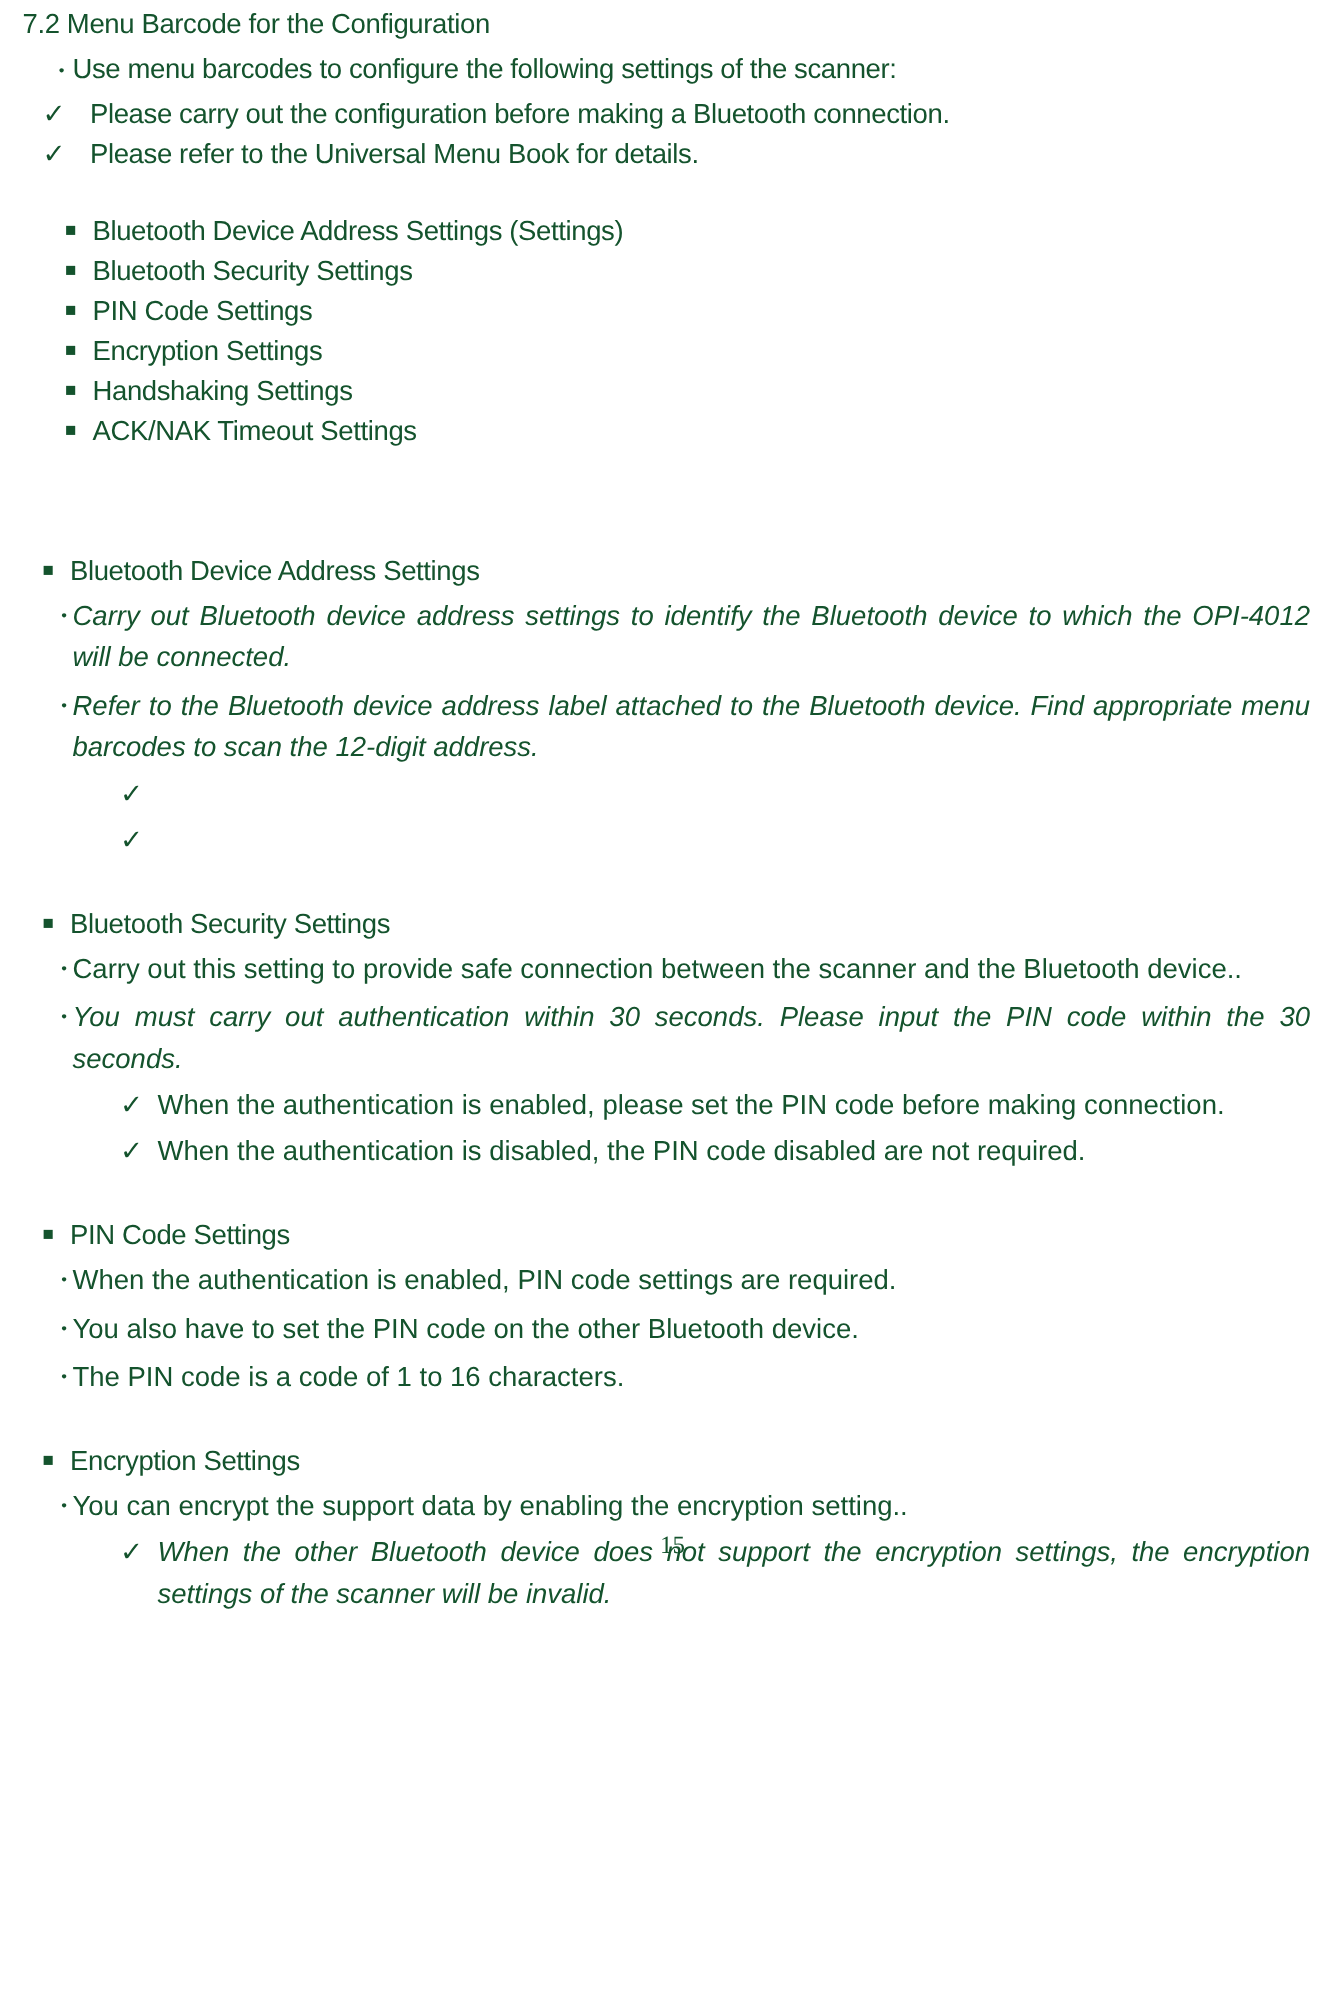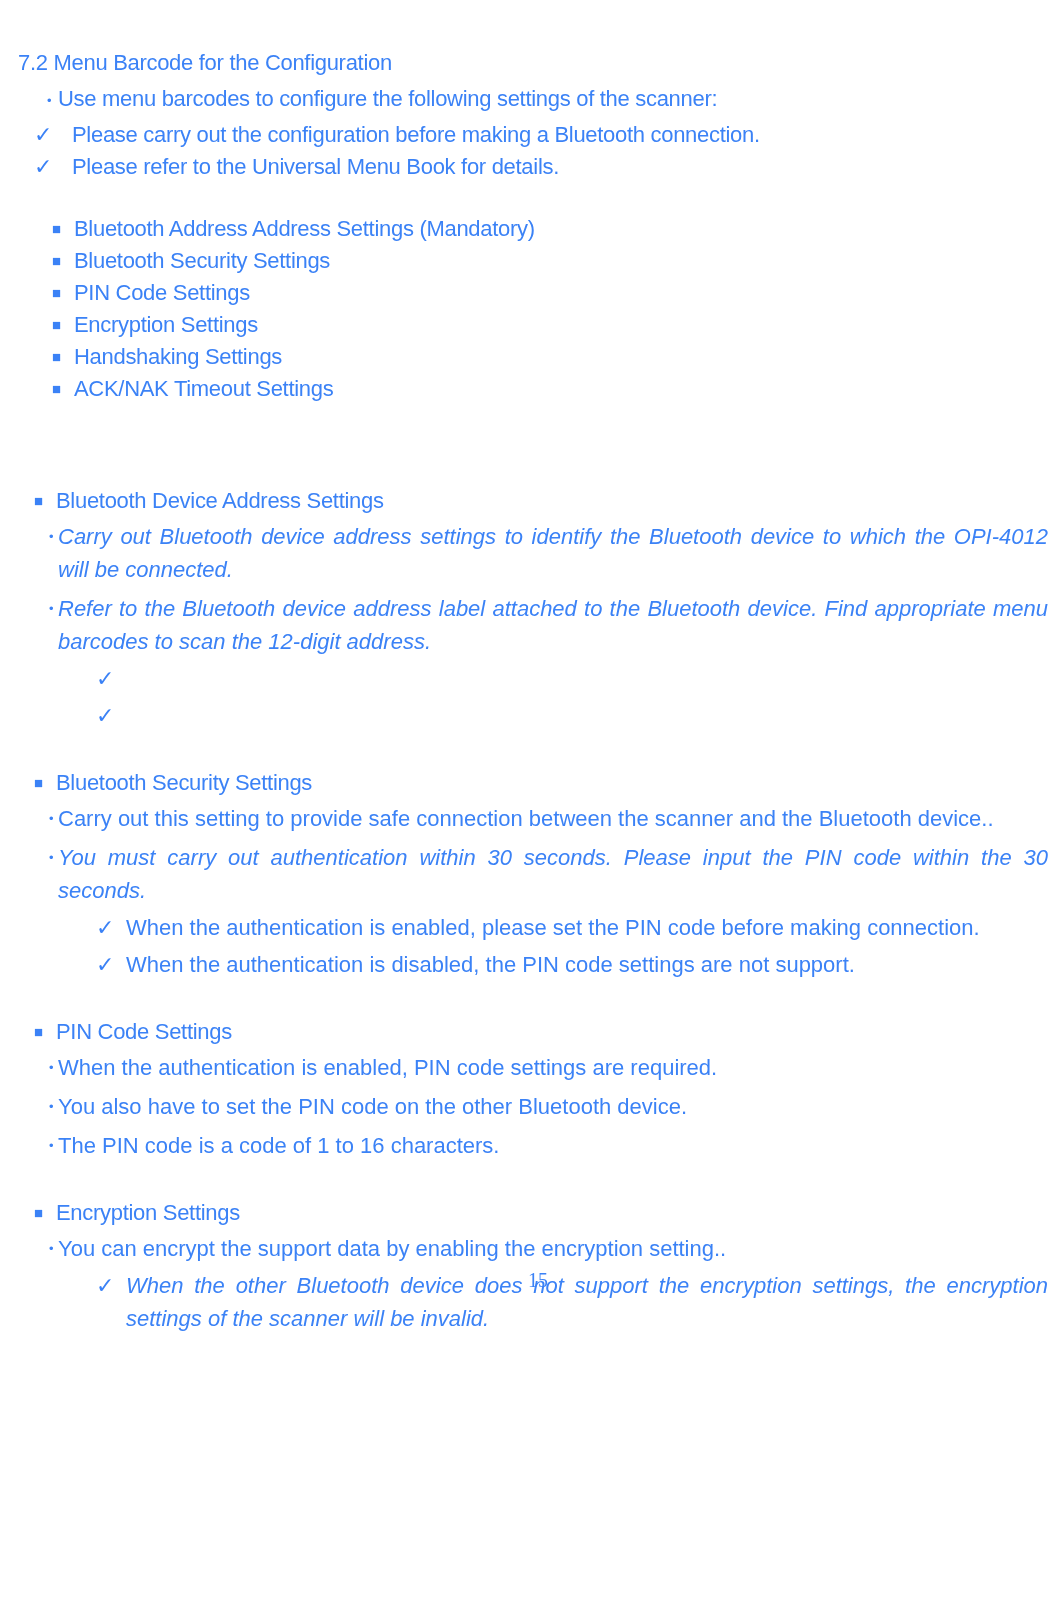--- a/index.html
+++ b/index.html
@@ -9,22 +9,21 @@
     background: #fff;
     width: 1064px;
   }
   .page {
     width: 1064px;
     height: 1288px;
     position: relative;
     padding: 0 16px 0 16px;
     box-sizing: border-box;
     font-family: Arial, "Helvetica Neue", Helvetica, sans-serif;
-    color: #3b82f6;
-    margin-top: 44px;
+    color: #14532d;
   }
   .h-narrow { font-stretch: condensed; letter-spacing: -0.3px; }
   .section-title {
     font-size: 22px;
     padding-top: 6px;
     padding-left: 2px;
   }
   .row {
     display: flex;
     align-items: flex-start;
@@ -72,21 +71,21 @@
   </div>
   <div class="row check-row h-narrow">
     <span class="mark">✓</span>
     <span>Please refer to the Universal Menu Book for details.</span>
   </div>
 
   <div class="gap-md"></div>
 
   <div class="row sq-row h-narrow">
     <span class="sq">■</span>
-    <span>Bluetooth Address Address Settings (Mandatory)</span>
+    <span>Bluetooth Device Address Settings (Settings)</span>
   </div>
   <div class="row sq-row h-narrow">
     <span class="sq">■</span>
     <span>Bluetooth Security Settings</span>
   </div>
   <div class="row sq-row h-narrow">
     <span class="sq">■</span>
     <span>PIN Code Settings</span>
   </div>
   <div class="row sq-row h-narrow">
@@ -134,21 +133,21 @@
   <div class="row body-row">
     <span class="dot">・</span>
     <span class="txt just">You must carry out authentication within 30 seconds. Please input the PIN code within the 30 seconds.</span>
   </div>
   <div class="row sub-check">
     <span class="mark">✓</span>
     <span class="txt">When the authentication is enabled, please set the PIN code before making connection.</span>
   </div>
   <div class="row sub-check">
     <span class="mark">✓</span>
-    <span class="txt">When the authentication is disabled, the PIN code settings are not support.</span>
+    <span class="txt">When the authentication is disabled, the PIN code disabled are not required.</span>
   </div>
 
   <div class="row sub-h h-narrow">
     <span class="sq">■</span>
     <span>PIN Code Settings</span>
   </div>
   <div class="row body-row">
     <span class="dot">・</span>
     <span class="txt">When the authentication is enabled, PIN code settings are required.</span>
   </div>

